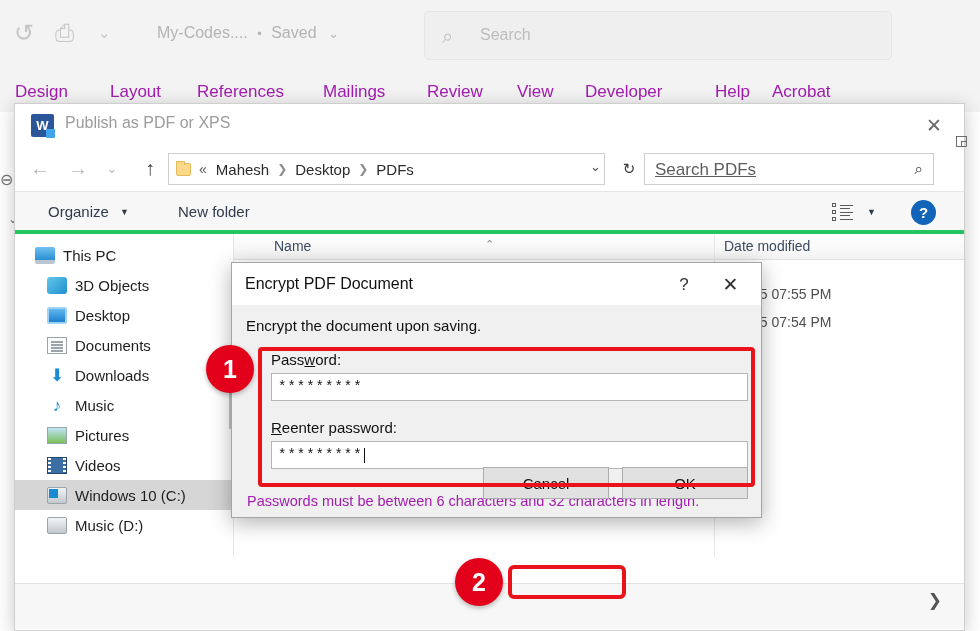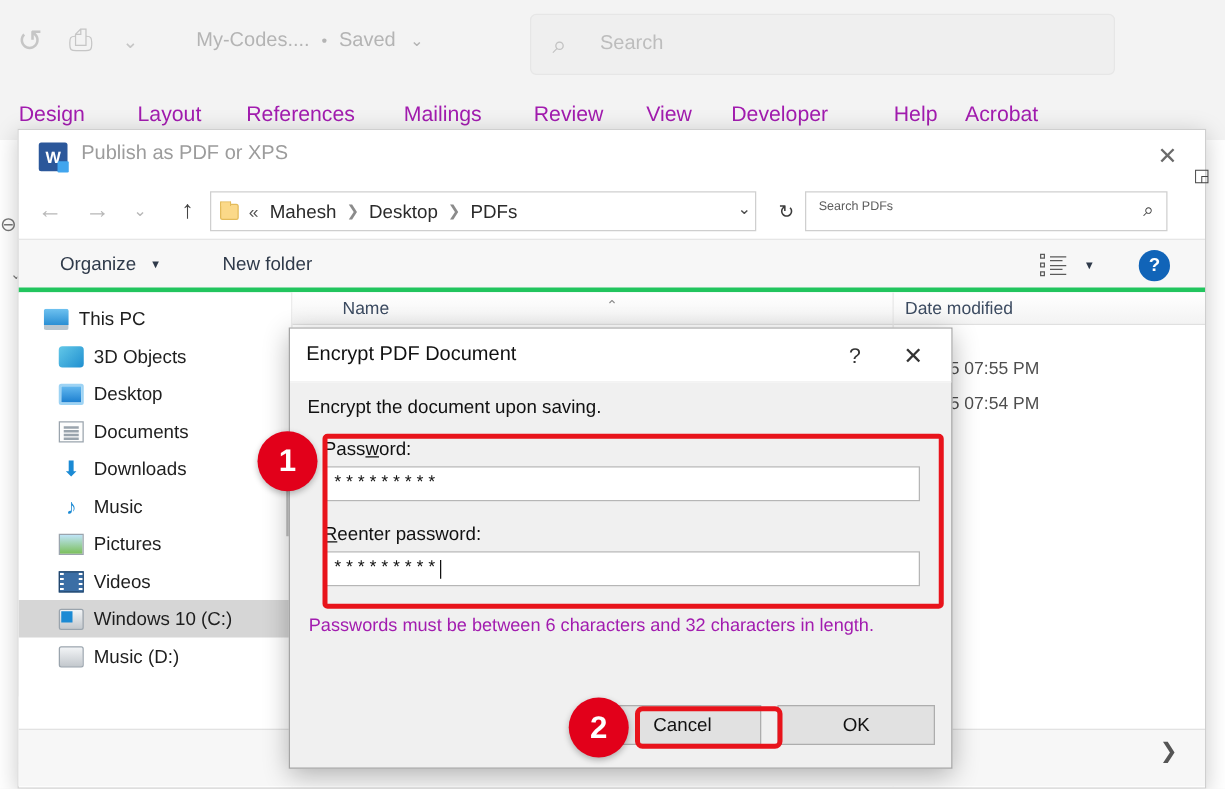--- a/index.html
+++ b/index.html
@@ -93,21 +93,21 @@
   .crumbs .dbl { color: #555; margin-right: 9px; font-size: 14px; }
   .crumbs .arrow { color: #8b8b8b; margin: 0 8px; font-size: 12px; }
   .addr-chev { position: absolute; left: 575px; top: 12px; color: #4d4d4d; font-size: 13px; }
   .refresh-btn { position: absolute; left: 601px; top: 6px; width: 26px; height: 32px;
     display:flex; align-items:center; justify-content:center; color: #3c3c3c; font-size: 15px; }
 
   .searchbox {
     position: absolute; left: 629px; top: 6px; width: 290px; height: 32px;
     border: 1px solid #cfcfcf; background: #fff;
   }
-  .searchbox .sph { position: absolute; left: 10px; top: 6px; font-size: 10px; color: #5d5d5d; }
+  .searchbox .sph { position: absolute; left: 10px; top: 6px; font-size: 17px; color: #5d5d5d; text-decoration: underline; }
   .searchbox .smag { position: absolute; right: 10px; top: 6px; font-size: 15px; color: #444; }
 
   .exp-toolbar {
     position: relative; height: 43px; background: #f7f7f7;
     border-top: 1px solid #e6e6e6; border-bottom: 4px solid #22c55e;
   }
   .tb-item { position: absolute; top: 11px; font-size: 15px; color: #2f3a4a; }
   .tb-organize { left: 33px; }
   .tb-organize .caret { margin-left: 7px; font-size: 9px; color: #2f3a4a; vertical-align: 2px; }
   .tb-newfolder { left: 163px; }
@@ -167,33 +167,33 @@
 
   .exp-footer { position: absolute; left: 0; right: 0; bottom: 0; height: 46px;
     background: #f7f7f7; border-top: 1px solid #e2e2e2; }
   .footer-chev { position: absolute; right: 22px; top: 6px; font-size: 17px; color: #555; }
   .footer-white { position: absolute; left: 0; right: 0; bottom: 46px; height: 26px; background: #fff; }
 
   .resize-grip { position: absolute; right: 12px; top: 132px; font-size: 14px; color: #444; }
 
   
   .encdlg {
-    position: absolute; left: 231px; top: 262px; width: 531px; height: 353px;
+    position: absolute; left: 231px; top: 262px; width: 531px; height: 256px;
     background: #f0f0f0; border: 1px solid #a5a5a5;
     box-shadow: 0 5px 20px rgba(0,0,0,0.30);
   }
   .enc-title { position: relative; height: 43px; background: #ffffff; border-bottom: 1px solid #f0f0f0; }
   .enc-title .t { position: absolute; left: 13px; top: 12px; font-size: 16px; color: #111; }
   .enc-help { position: absolute; right: 63px; top: 9px; width: 28px; height: 26px;
     display:flex; align-items:center; justify-content:center; font-size: 17px; color: #333; }
   .enc-x { position: absolute; right: 8px; top: 5px; width: 45px; height: 33px;
     display:flex; align-items:center; justify-content:center; font-size: 19px; color: #333; }
   .enc-sub { position: absolute; left: 14px; top: 54px; font-size: 15px; color: #111; }
 
-  .enc-fieldset { position: absolute; left: 27px; top: 88px; width: 477px; }
+  .enc-fieldset { position: absolute; left: 39px; top: 88px; width: 477px; }
   .fld-label { font-size: 15px; color: #111; margin-bottom: 5px; }
   .fld-label u { text-decoration: underline; }
   .fld-input {
     height: 28px; background: #fff; border: 1px solid #b6b6b6;
     display: flex; align-items: center; padding-left: 6px;
     font-family: "Liberation Mono", monospace; font-size: 14px; color: #111; letter-spacing: 1px;
   }
   .fld-input .caret-bar {
     display: inline-block; width: 1px; height: 15px; background: #111; margin-left: 1px;
   }

